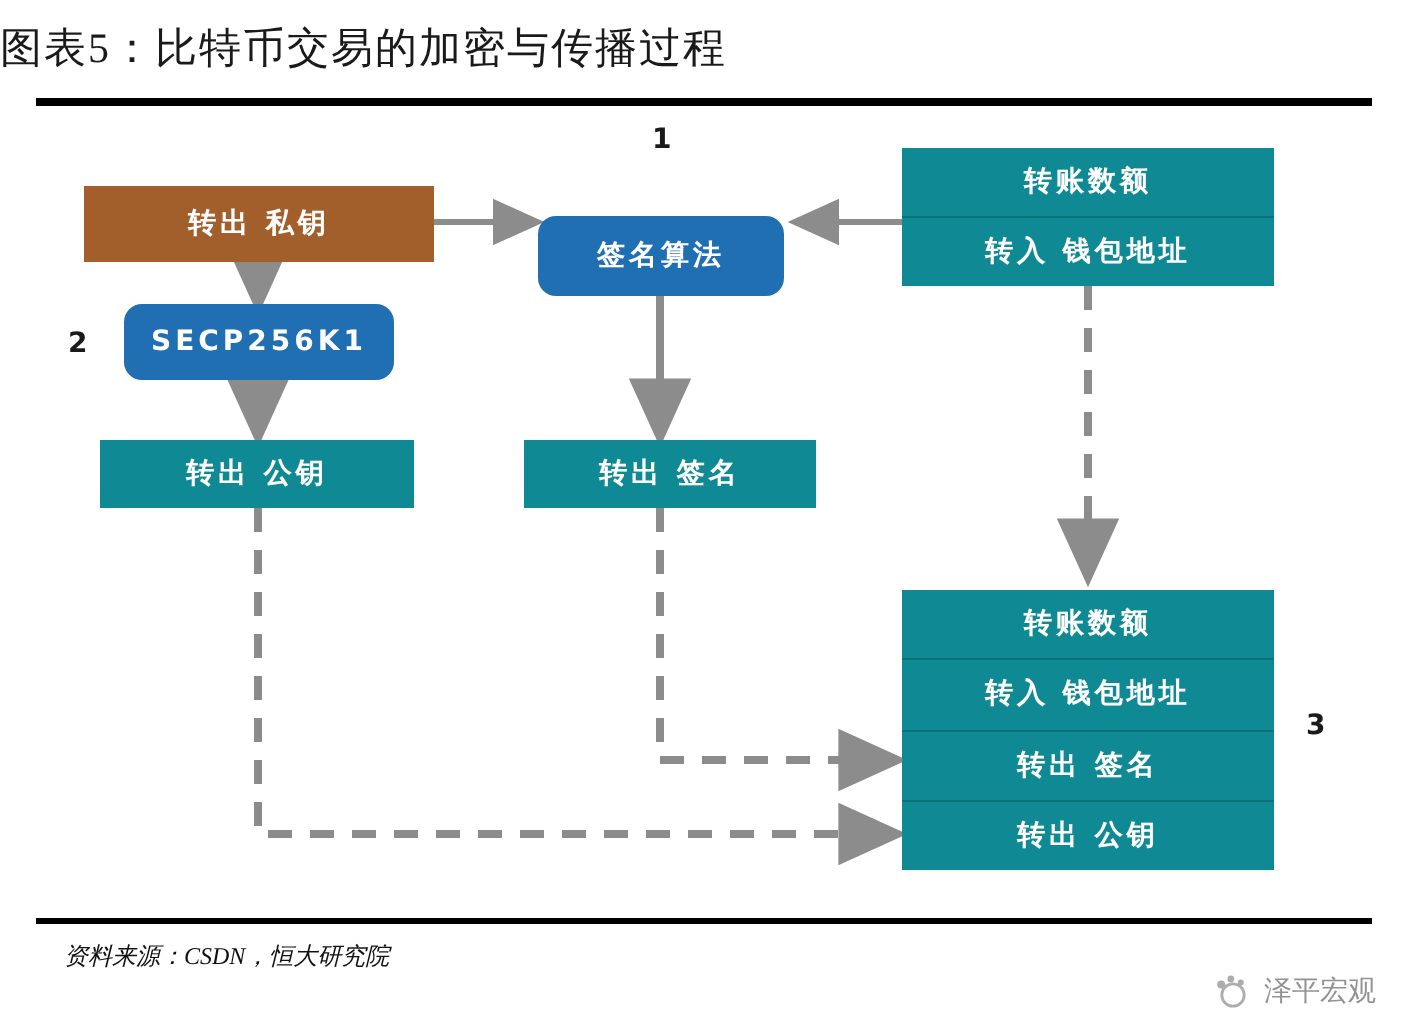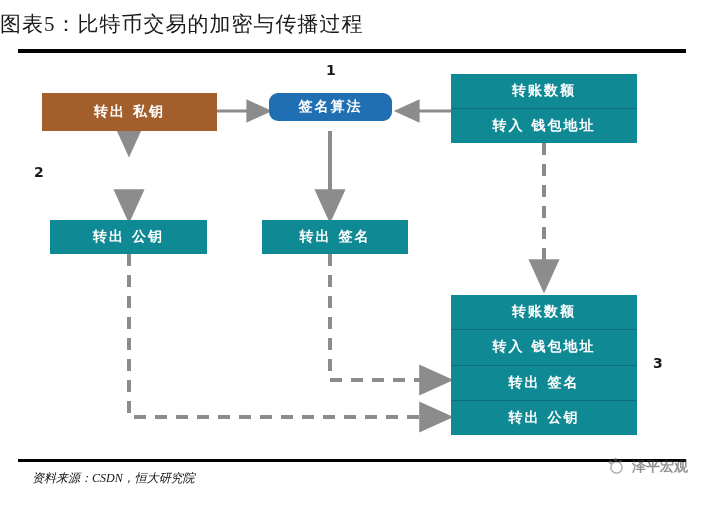--- a/index.html
+++ b/index.html
@@ -53,26 +53,25 @@
     top: 470px;
     font-family: "Liberation Serif", "DejaVu Serif", serif;
     font-style: italic;
     font-size: 12px;
     color: #111111;
     white-space: nowrap;
   }
   .watermark {
     position: absolute;
     right: 16px;
-    top: 456px;
-    display: flex;
-    align-items: flex-end;
+    top: 486px;
+    display: flex;
+    align-items: center;
     gap: 6px;
     opacity: 0.55;
-    font-weight: bold;
   }
   .watermark .wm-logo {
     width: 20px;
     height: 20px;
     position: relative;
   }
   .watermark .wm-logo svg { display: block; }
   .watermark .wm-text {
     font-family: "DejaVu Sans", sans-serif;
     font-size: 14px;
@@ -185,26 +184,29 @@
 
     <g>
       <polyline points="129,254 129,417 448,417" fill="none" stroke="#8C8C8C" stroke-width="4" stroke-dasharray="12 9" marker-end="url(#ah)"></polyline>
     </g>
   </svg>
 
   <div class="node brown" style="left:42px; top:93px; width:175px; height:38px;">
     <span>转出 私钥</span>
   </div>
 
+  <div class="node blue" style="left:62px; top:152px; width:135px; height:38px;">
+    <span>SECP256K1</span>
+  </div>
 
   <div class="node teal" style="left:50px; top:220px; width:157px; height:34px;">
     <span>转出 公钥</span>
   </div>
 
-  <div class="node blue" style="left:269px; top:93px; width:123px; height:28px;">
+  <div class="node blue" style="left:269px; top:108px; width:123px; height:40px;">
     <span>签名算法</span>
   </div>
 
   <div class="node teal" style="left:262px; top:220px; width:146px; height:34px;">
     <span>转出 签名</span>
   </div>
 
   <div class="stack" style="left:451px; top:74px; width:186px; height:69px;">
     <div class="cell">转账数额</div>
     <div class="cell">转入 钱包地址</div>

